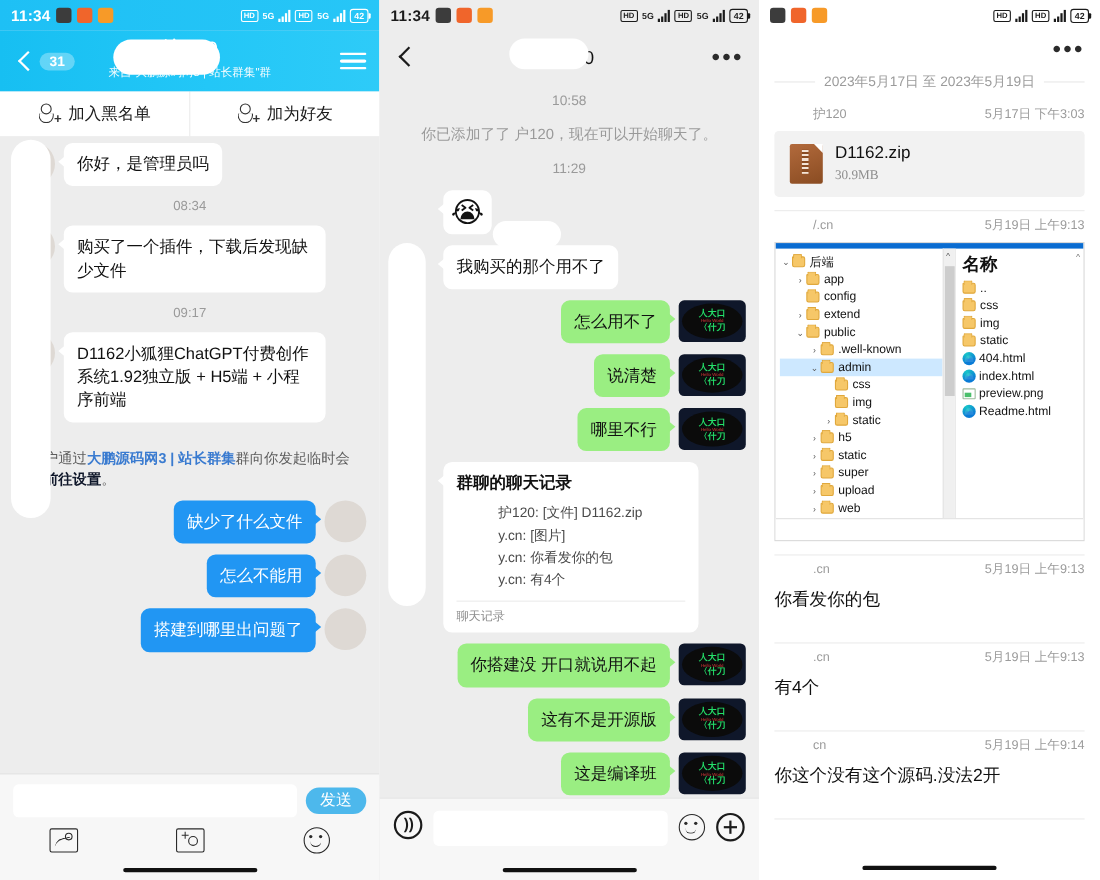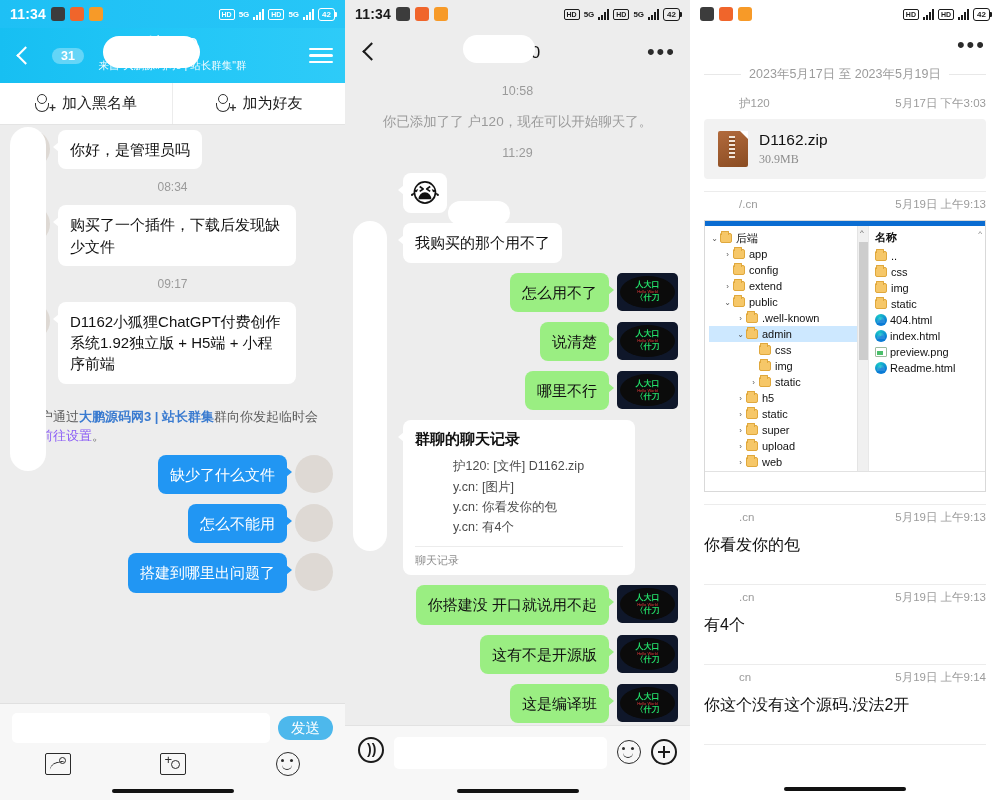--- a/index.html
+++ b/index.html
@@ -54,21 +54,21 @@
     height: 55px; background: linear-gradient(90deg,#17bff2 0%, #23c7f7 55%, #2ecbf8 100%);
     display: flex; align-items: center; padding: 0 12px; position: relative; color: #fff;
   }
   .back-chevron { width: 22px; height: 22px; position: relative; flex: 0 0 auto; }
   .back-chevron::before {
     content:""; position:absolute; left:7px; top:4px; width:11px; height:11px;
     border-left: 2.5px solid #fff; border-bottom: 2.5px solid #fff; transform: rotate(45deg);
   }
   .unread-badge {
     background: rgba(255,255,255,.32); color: #fff; font-size: 12.5px; font-weight: bold;
-    border-radius: 10px; padding: 1px 9px; margin-left: 18px;
+    border-radius: 10px; padding: 1px 9px; margin-left: 2px;
   }
   .qq-title-wrap {
     position: absolute; left: 0; right: 0; top: 4px;
     display: flex; flex-direction: column; align-items: center; pointer-events: none;
   }
   .qq-title { font-size: 19px; font-weight: 500; letter-spacing: .3px; }
   .qq-sub { font-size: 10.5px; margin-top: 1px; opacity: .95; }
   .hamburger { margin-left: auto; width: 24px; display: flex; flex-direction: column; gap: 4px; }
   .hamburger span { height: 2.4px; background: #fff; border-radius: 2px; display: block; }
 
@@ -130,21 +130,21 @@
   }
   .bubble.out-green::after {
     content:""; position:absolute; right:-5px; top:12px; width:0;height:0;
     border-top:5px solid transparent; border-bottom:5px solid transparent; border-left:6px solid #9aee82;
   }
   .ts { text-align: center; font-size: 12px; color: #9a9a9a; padding: 6px 0; }
   .sys-note {
     font-size: 13px; color: #5d5d5d; line-height: 1.5; padding: 6px 14px 4px 14px;
   }
   .sys-note a { color: #3a7bd0; text-decoration: none; font-weight: bold; }
-  .sys-note .lnk2 { color: #8b5cf6; font-weight: normal; margin-top: 29px; }
+  .sys-note .lnk2 { color: #0f172a; font-weight: bold; margin-top: 29px; }
 
   
   .record-card {
     background: #fff; border-radius: 8px; width: 232px; margin-left: 8px;
     padding: 10px 12px 0 12px; position: relative;
   }
   .record-card::before {
     content:""; position:absolute; left:-5px; top:12px; width:0;height:0;
     border-top:5px solid transparent; border-bottom:5px solid transparent; border-right:6px solid #fff;
   }
@@ -293,21 +293,21 @@
     content:""; position:absolute; left:2px; top:3px; width:8px; height:6px;
     background:#fff; border-radius: 50% 50% 0 0 / 80% 80% 0 0; opacity:.12;
   }
   .png-ico {
     width: 12px; height: 10px; margin-right: 3px; flex:0 0 auto;
     background:#fff; border:1px solid #9dbb9d; border-radius:1px; position:relative;
   }
   .png-ico::after {
     content:""; position:absolute; left:1px; bottom:1px; width:6px; height:4px; background:#4bbf6b;
   }
-  .list-head { font-weight: bold; font-size: 11px; margin-bottom: 3px; }
+  .list-head { font-weight: bold; font-size: 16px; margin-bottom: 3px; }
   .list-row { display: flex; align-items: center; height: 16px; white-space: nowrap; }
   .exp-scroll-caret { position:absolute; right:3px; top:3px; font-size:8px; color:#7a7a7a;}
   .exp-footer { height: 20px; border-top: 1px solid #e2e2e2; background: #fff; }
   .rp-home {
     position: absolute; bottom: 9px; left: 50%; transform: translateX(-50%);
     width: 122px; height: 4.5px; background: #111; border-radius: 3px;
   }
 </style>
 </head>
 <body>

